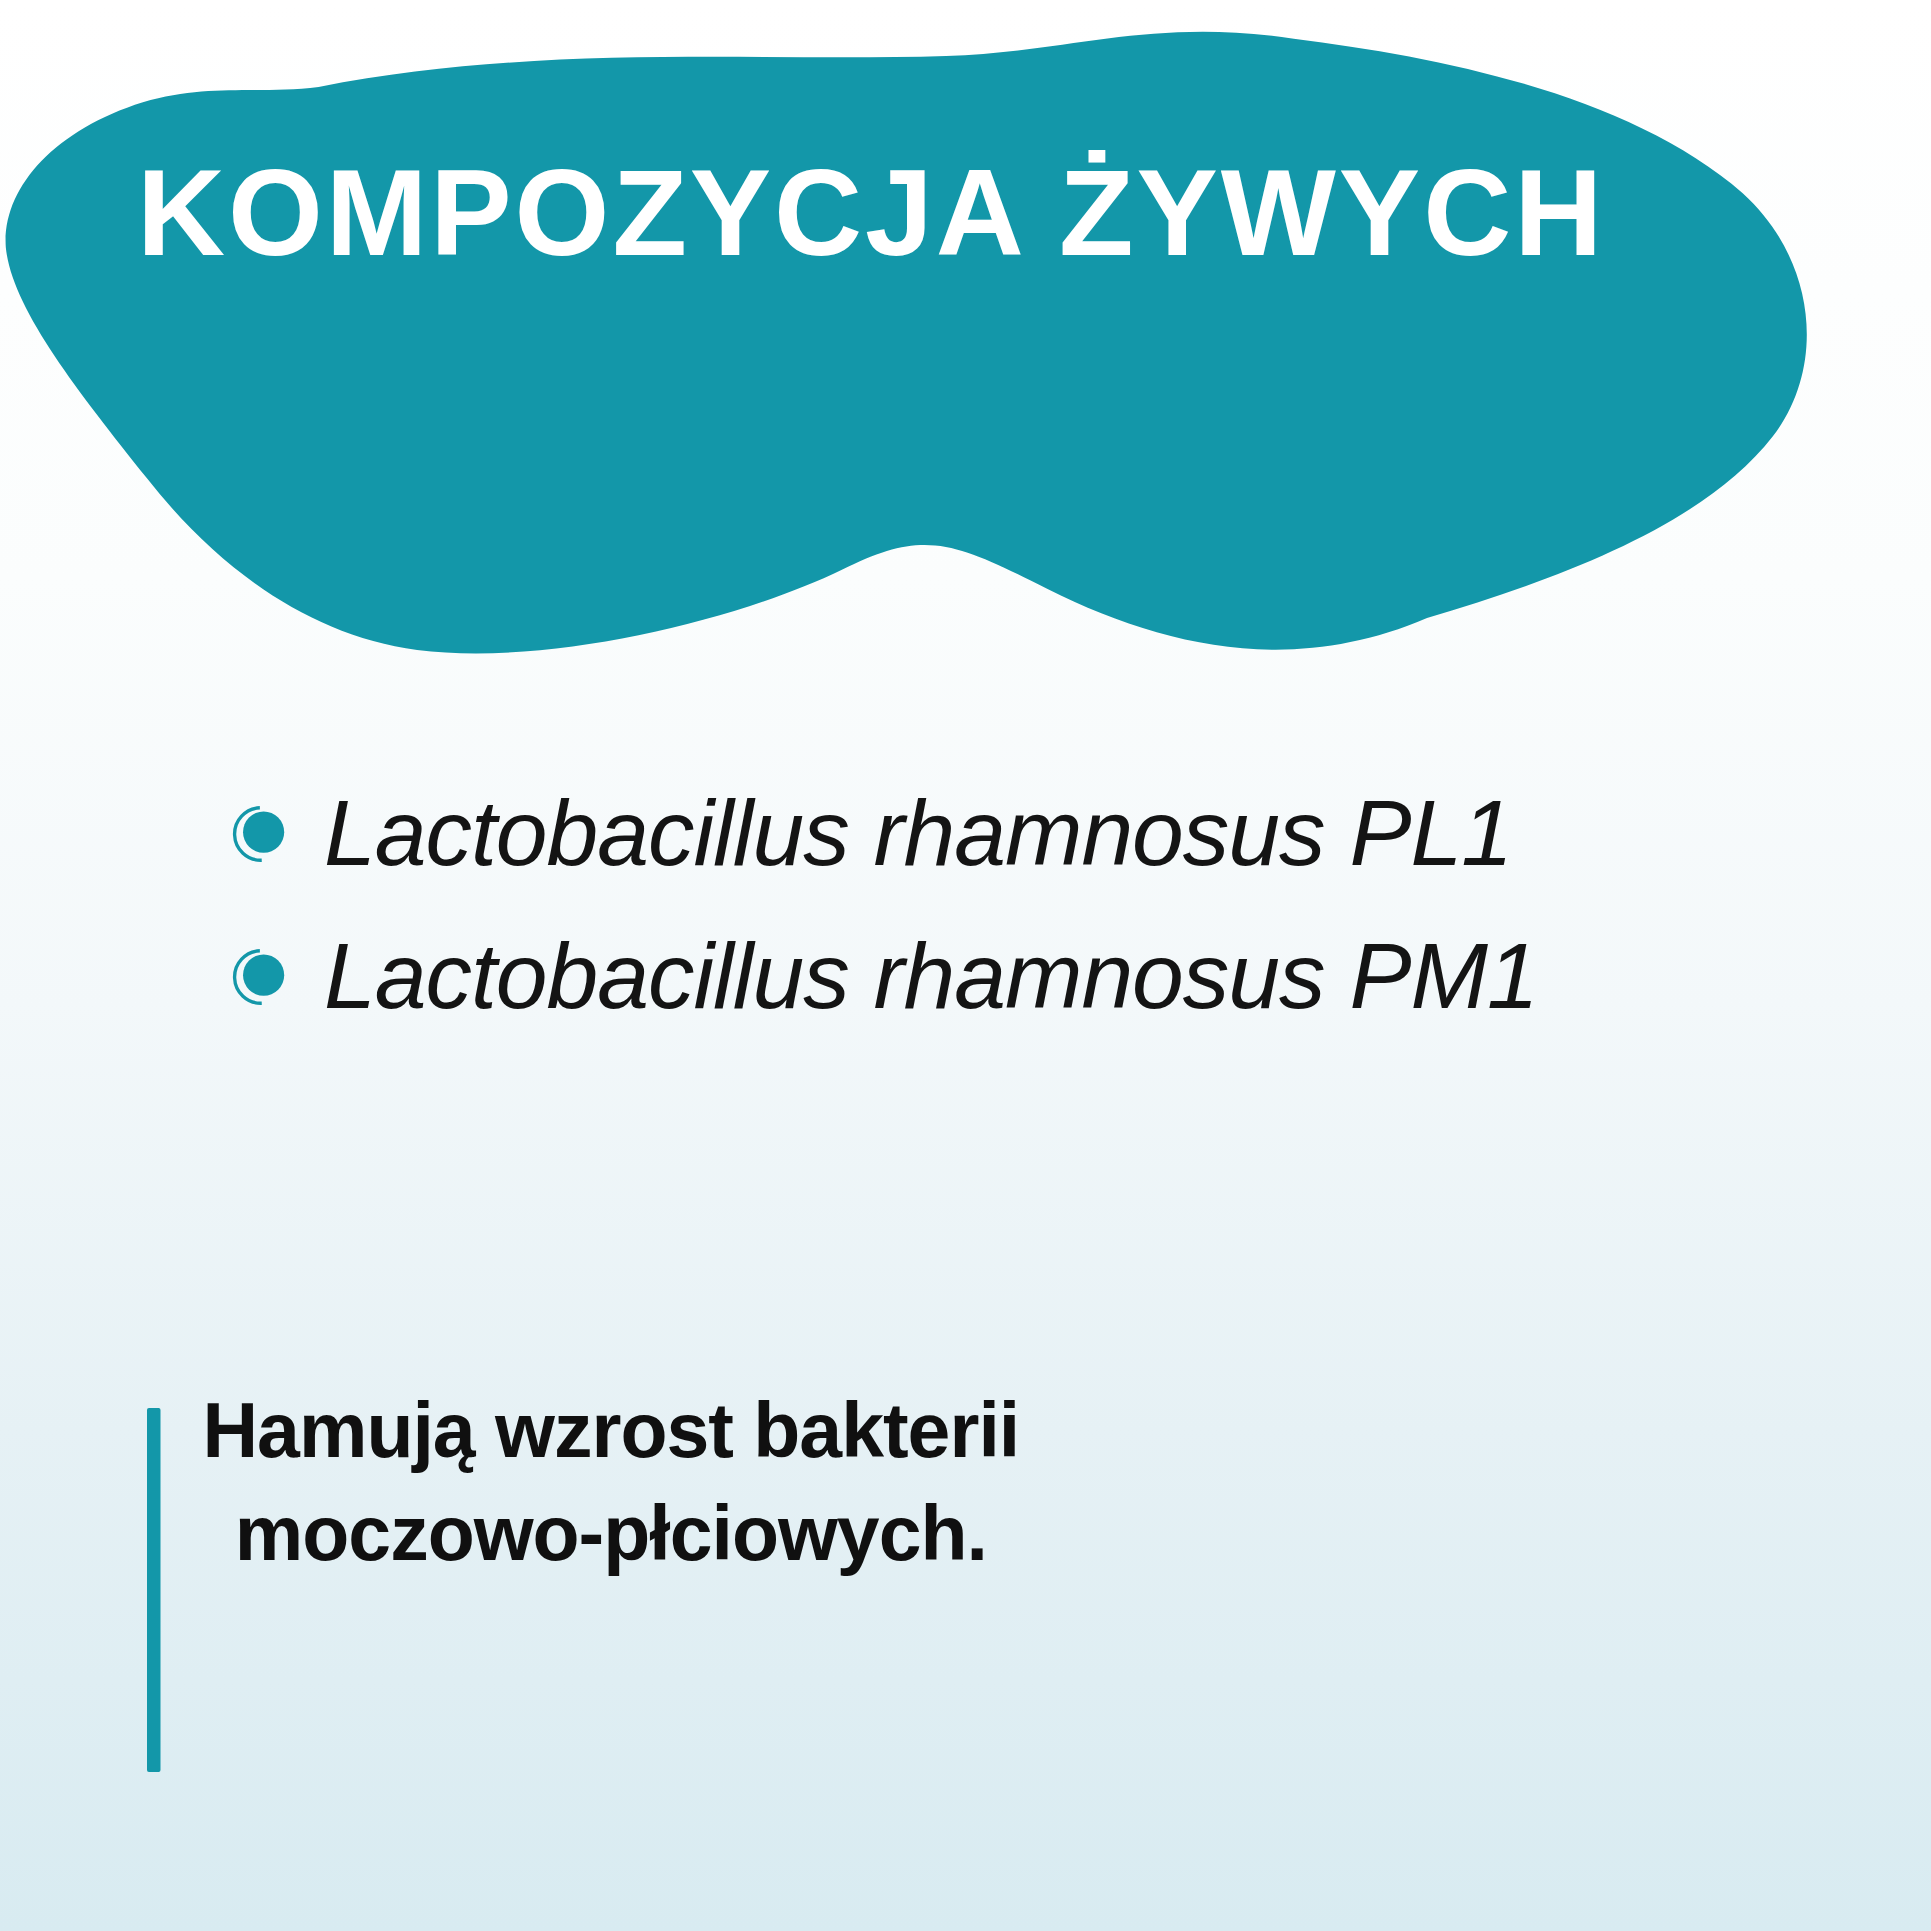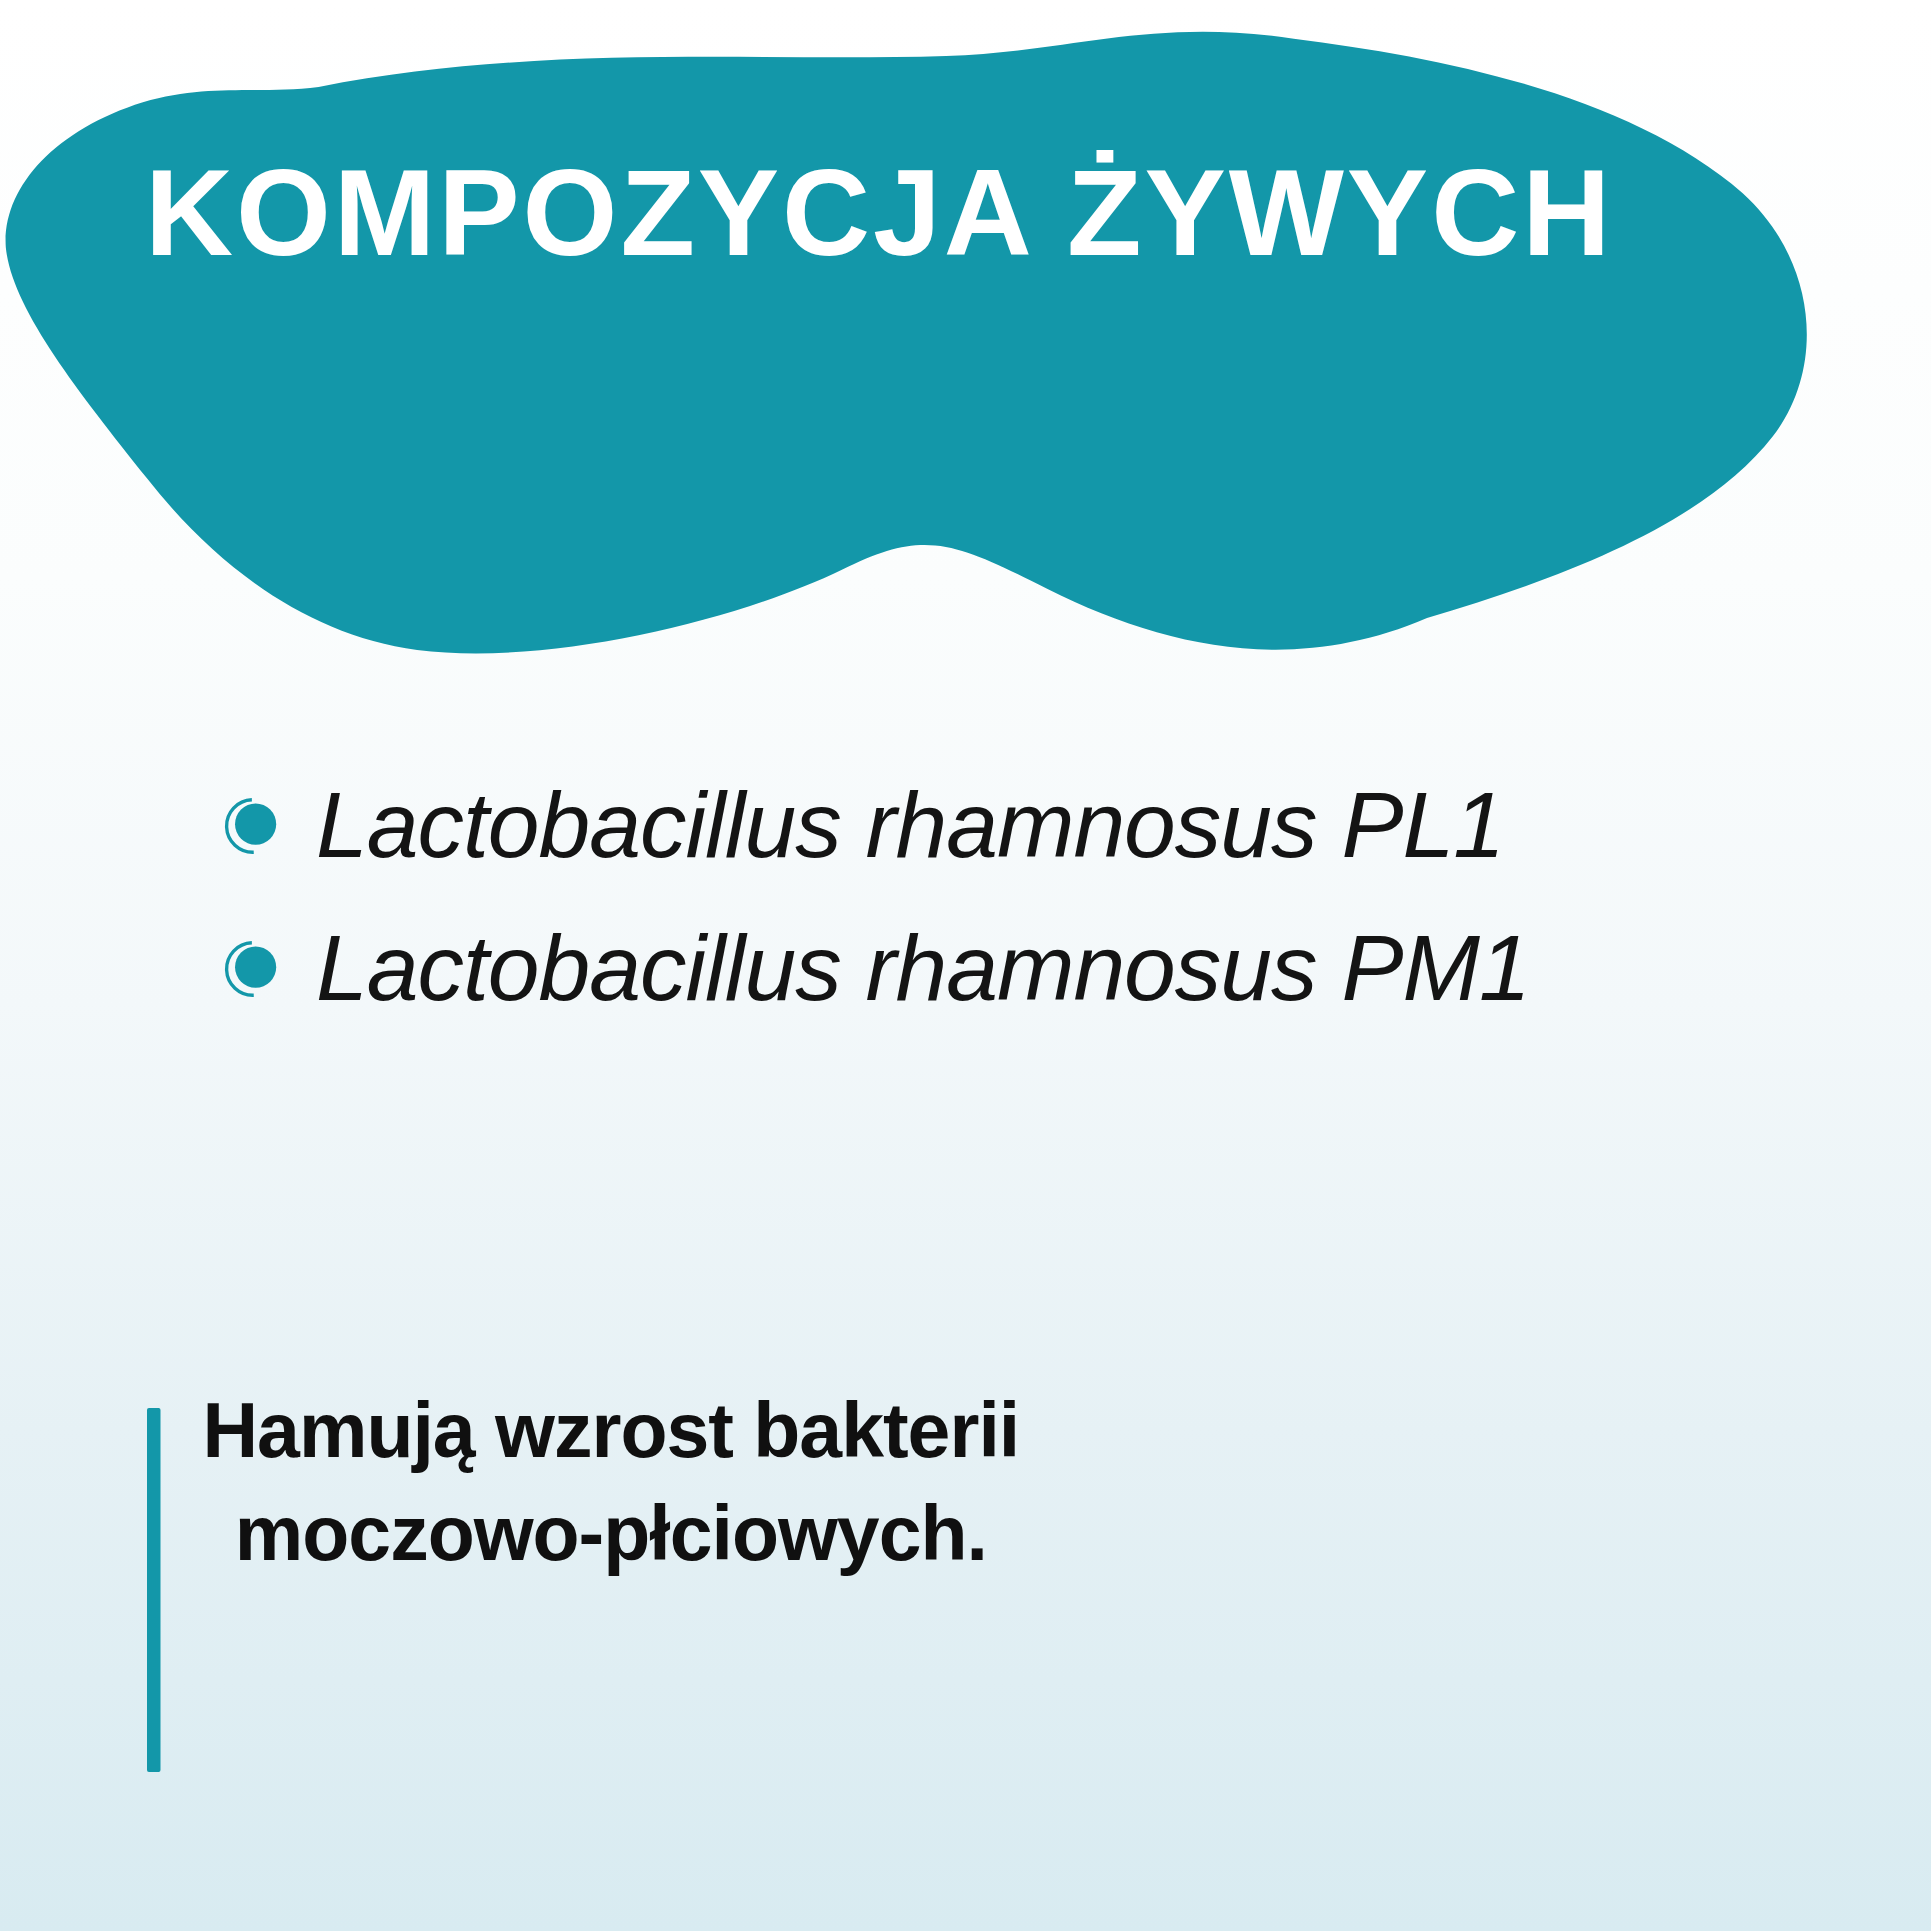--- a/index.html
+++ b/index.html
@@ -17,34 +17,34 @@
   .blob-svg {
     position: absolute;
     top: 0;
     left: 0;
     width: 1931px;
     height: 705px;
     display: block;
   }
   .title {
     position: absolute;
-    left: 145px;
+    left: 137px;
     top: 137px;
     color: #ffffff;
     font-size: 122px;
     font-weight: 800;
     line-height: 153px;
     letter-spacing: 2.9px;
     white-space: nowrap;
   }
   .strains {
     position: absolute;
     left: 221px;
     top: 754px;
-    margin: 0;
+    margin: 8px;
     padding: 0;
     list-style: none;
   }
   .strain {
     display: flex;
     align-items: center;
     height: 143px;
     gap: 37px;
   }
   .bullet-svg {

